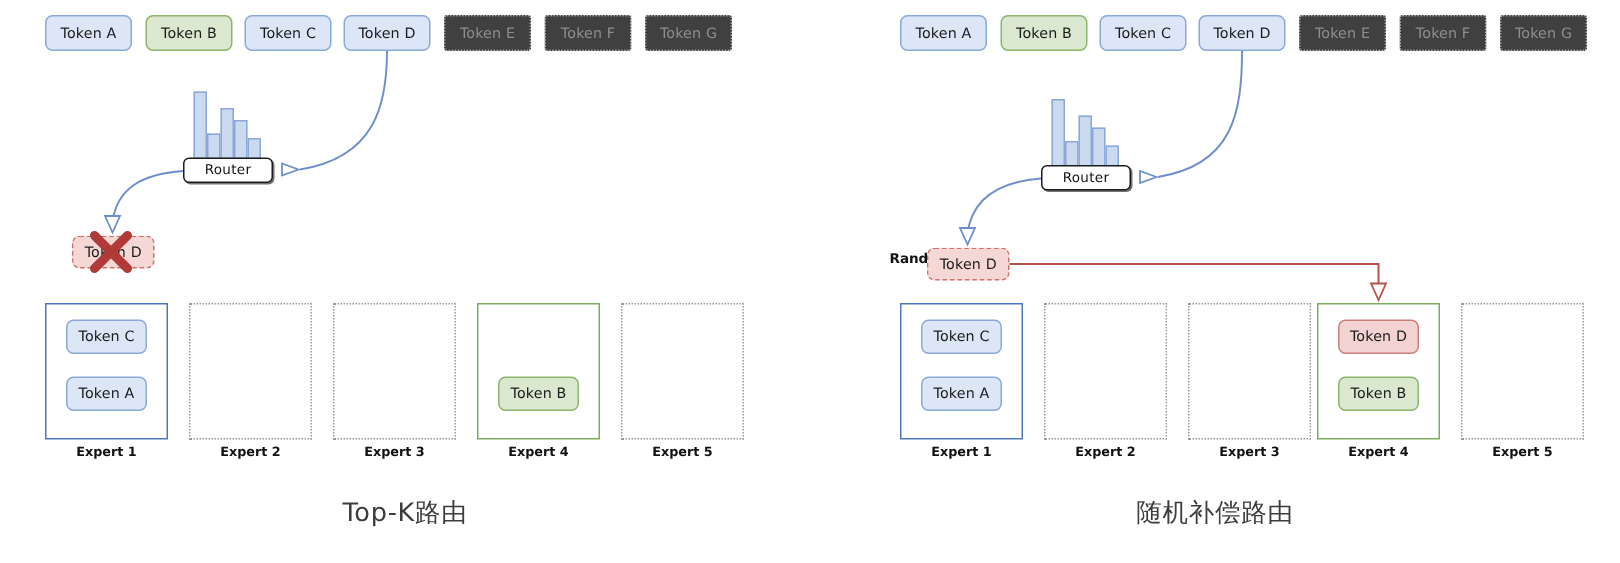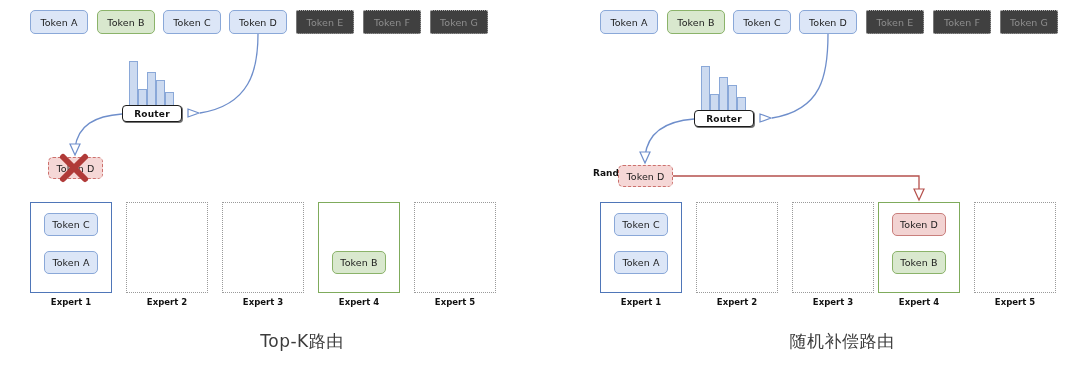--- a/index.html
+++ b/index.html
@@ -33,34 +33,33 @@
   .expert-label{
     position:absolute;font-size:8.5px;font-weight:bold;color:#111;
     text-align:center;white-space:nowrap;
   }
 
   
   .router{
     position:absolute;box-sizing:border-box;
     background:#ffffff;border:1.6px solid #1c1c1c;border-radius:4px;
     display:flex;align-items:center;justify-content:center;
-    font-size:9px;font-weight:bold;color:#111;letter-spacing:.2px;
+    font-size:9px;font-weight:normal;color:#111;letter-spacing:.2px;
     box-shadow:1px 1px 0 rgba(0,0,0,.55);
   }
   .bar{position:absolute;background:#ccdaf0;border:1px solid #8aa8d8;box-sizing:border-box;}
 
   
   .side-label{
     position:absolute;font-size:9px;font-weight:bold;color:#111;white-space:nowrap;margin-left:48px;
   }
   .caption{
     position:absolute;width:540px;text-align:center;
     font-size:17px;color:#3c3c3c;letter-spacing:.5px;
     font-family:"DejaVu Sans","Liberation Sans",sans-serif;
-    padding-left:32px;
   }
   svg.overlay{position:absolute;left:0;top:0;width:540px;height:375px;pointer-events:none;}
 </style>
 </head>
 <body>
 
 <div class="panel panel-left">
 
   <div class="token tok-blue" style="left:30px;  top:10px; width:58px; height:24px;">
       <span>Token A</span>

